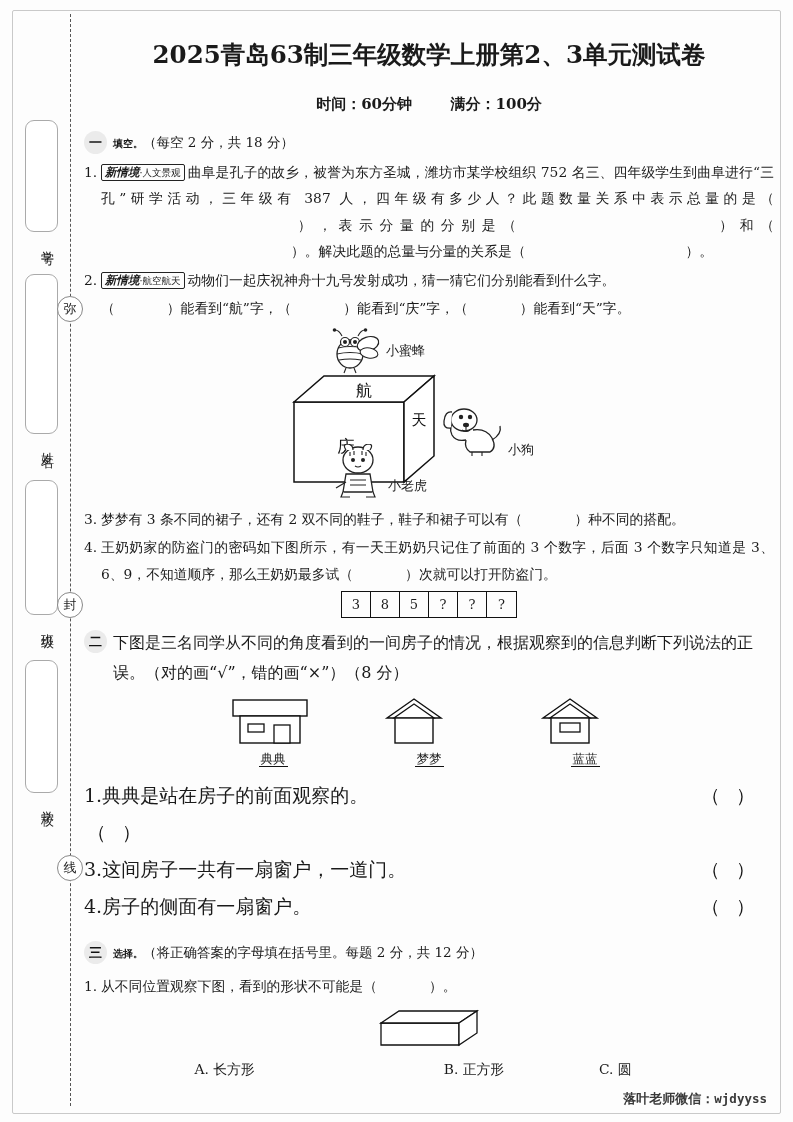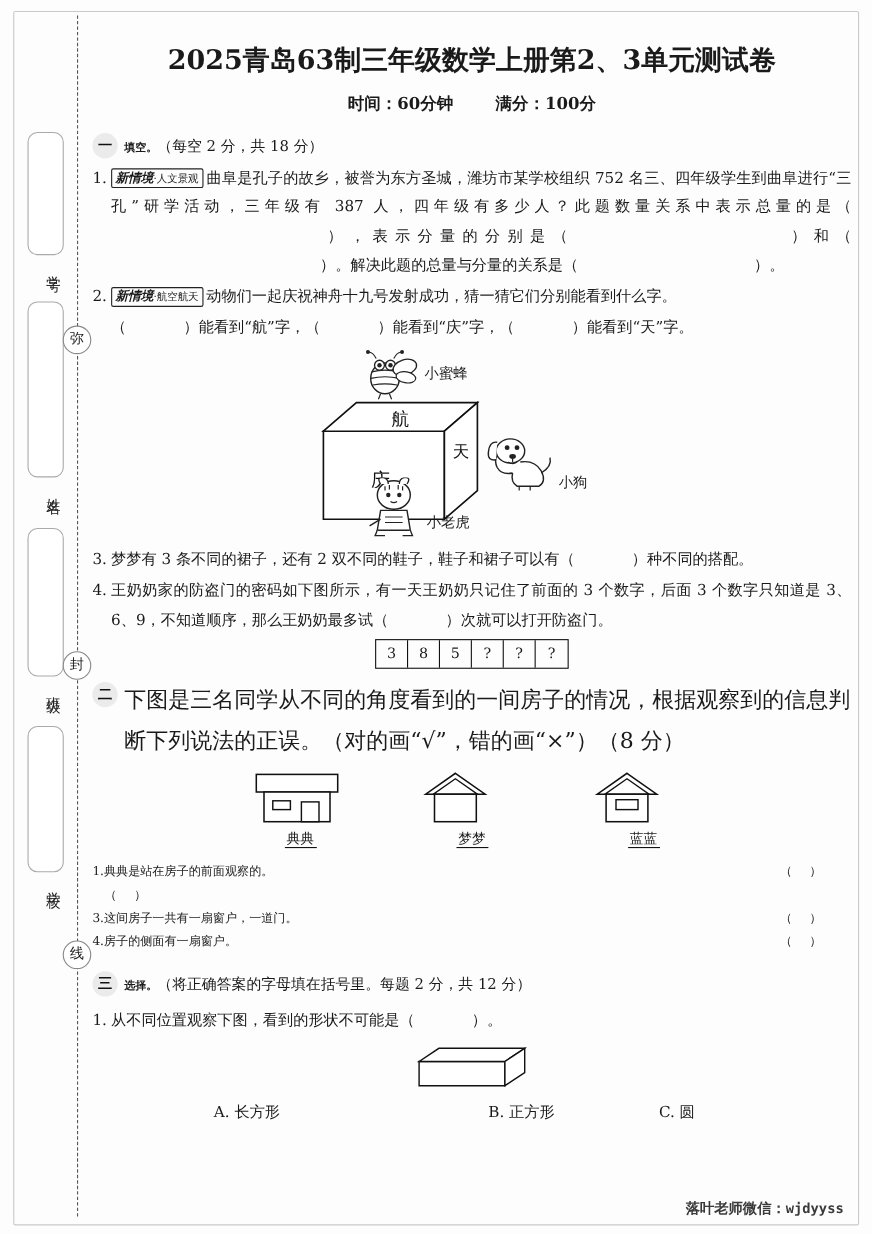--- a/index.html
+++ b/index.html
@@ -73,21 +73,21 @@
     font-size:24.5px;
     font-weight:bold;
     margin:18px 0 0 0;
     letter-spacing:0px;
     font-family:"DejaVu Serif","Liberation Serif",serif;
   }
   .subtitle {
     text-align:center;
     font-size:15px;
     font-weight:bold;
-    margin-top:4px;
+    margin-top:14px;
     margin-bottom:10px;
   }
   .subtitle .gap { display:inline-block; width:28px; }
 
   
   .sec-head {
     display:flex;
     align-items:flex-start;
     margin-top:8px;
     font-size:15px;
@@ -168,21 +168,21 @@
     font-size:12.5px;
     margin-top:1px;
     border-bottom:1px solid #111;
     display:inline-block;
     padding:0 2px;
     line-height:1.25;
   }
 
   .tf-row {
     display:flex;
-    font-size:11px;
+    font-size:19px;
     line-height:1.95;
   }
   .tf-text { flex:1; }
   .tf-paren { flex:0 0 auto; width:76px; text-align:center; letter-spacing:16px; }
 
   .opt-row {
     display:flex;
     margin-top:6px;
     font-size:13.8px;
   }
@@ -348,21 +348,21 @@
         <div class="pw-cell">5</div>
         <div class="pw-cell">?</div>
         <div class="pw-cell">?</div>
         <div class="pw-cell">?</div>
       </div>
     </div>
 
     <div class="sec-head">
       <div class="sec-num">二</div>
       <div class="sec-body">
-        <span class="sec-note" style="font-size:20px;">下图是三名同学从不同的角度看到的一间房子的情况，根据观察到的信息判断下列说法的正误。（对的画“√”，错的画“×”）（8 分）</span>
+        <span class="sec-note" style="font-size:16px;">下图是三名同学从不同的角度看到的一间房子的情况，根据观察到的信息判断下列说法的正误。（对的画“√”，错的画“×”）（8 分）</span>
       </div>
     </div>
 
     <div class="house-row">
 
       <div class="house-item">
         <svg width="86" height="50" viewBox="0 0 86 50">
           <rect x="6" y="4" width="74" height="16" fill="#fff" stroke="#111" stroke-width="1.4"></rect>
           <rect x="13" y="20" width="60" height="27" fill="#fff" stroke="#111" stroke-width="1.4"></rect>
           <rect x="21" y="28" width="16" height="8" fill="#fff" stroke="#111" stroke-width="1.3"></rect>

